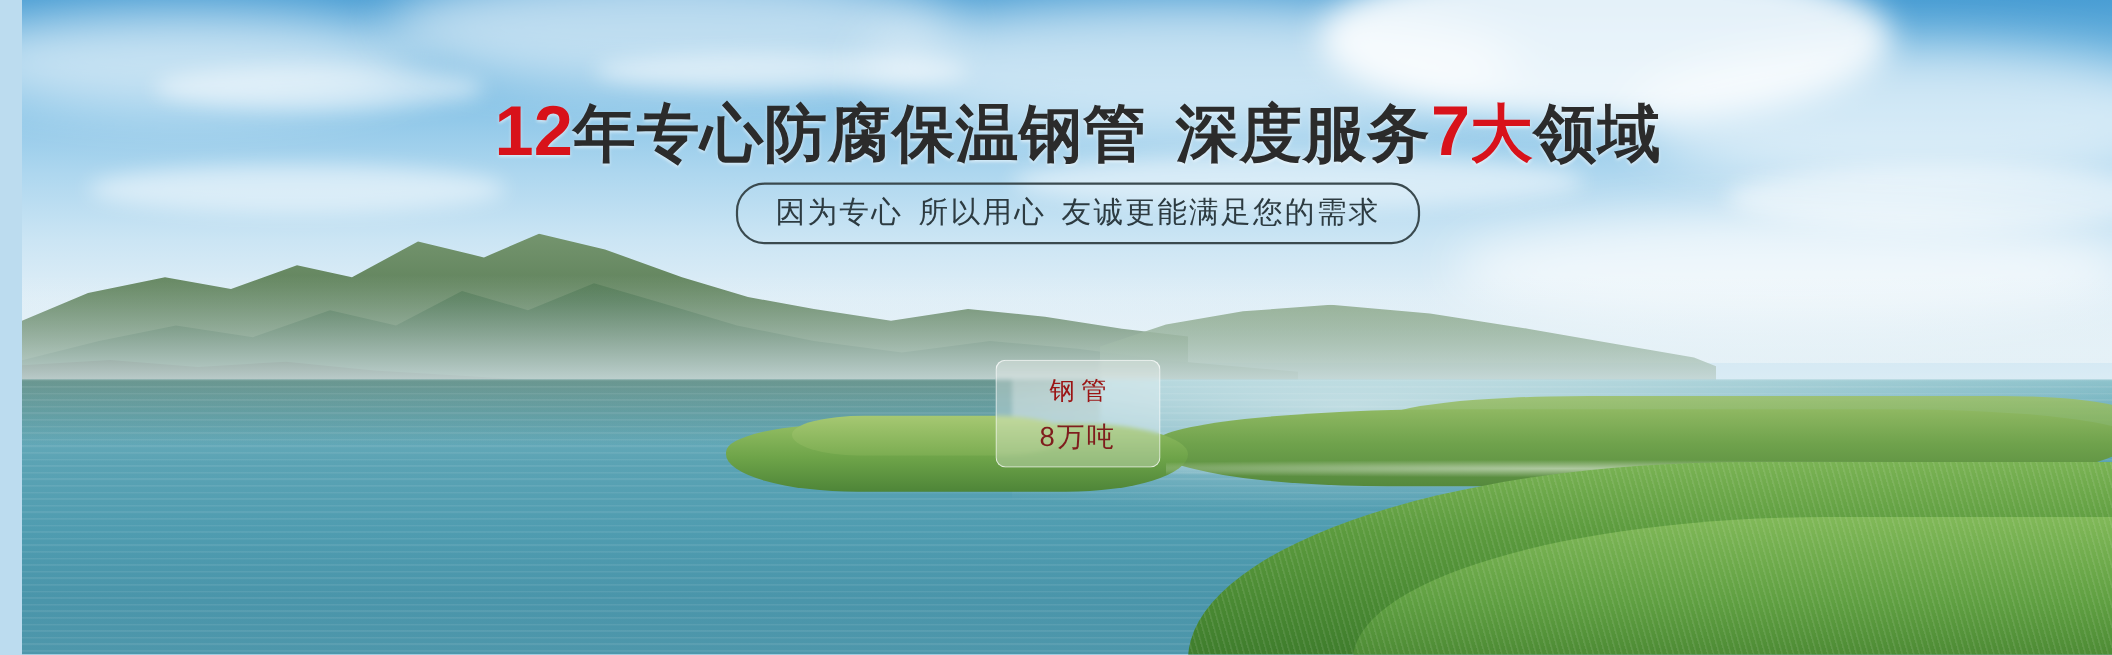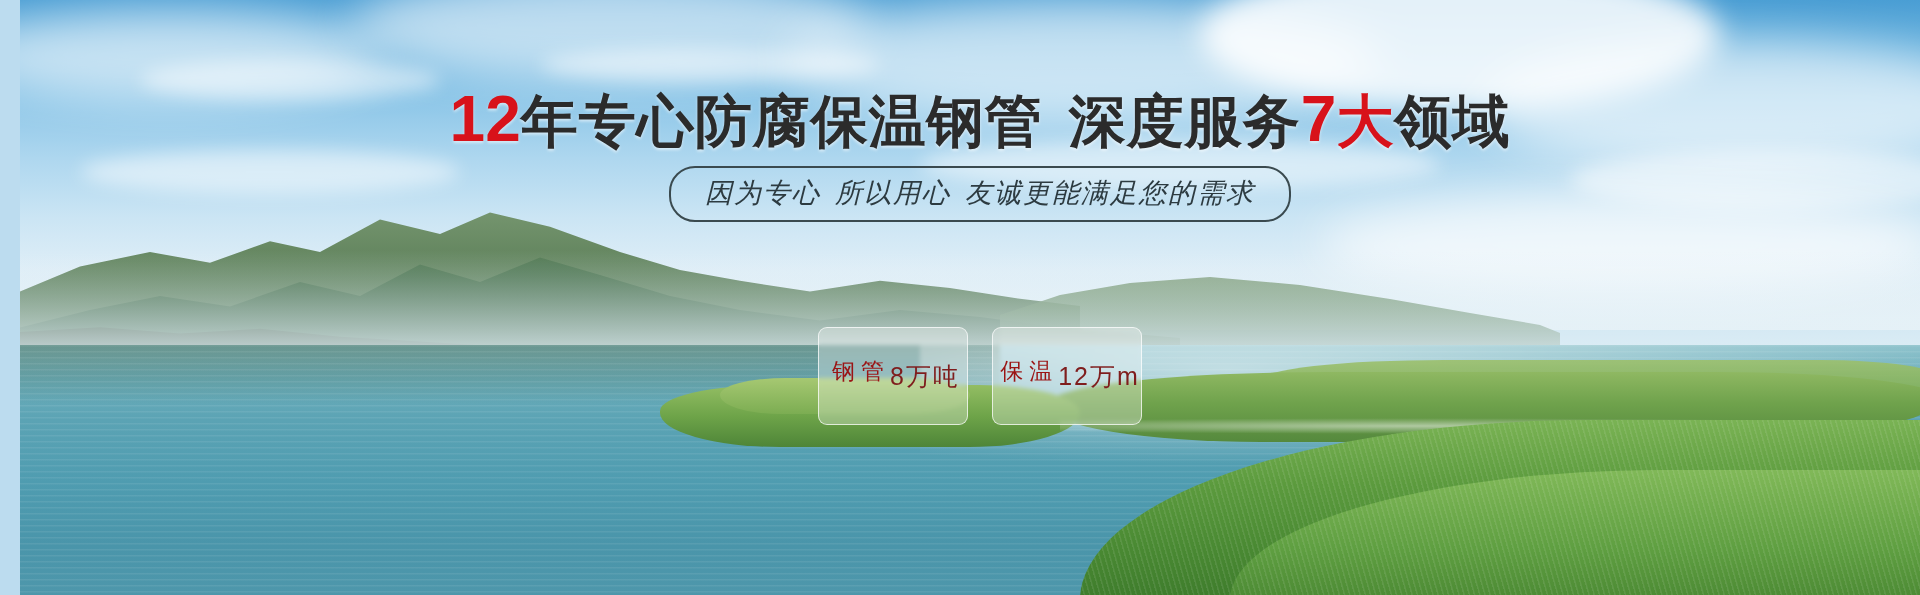--- a/index.html
+++ b/index.html
@@ -134,35 +134,34 @@
   .subtitle-wrap{
     position:absolute;top:166px;left:0;width:1920px;text-align:center;
   }
   .subtitle{
     display:inline-block;
     border:2px solid #3a4a4f;
     border-radius:26px;
     padding:7px 34px 9px 34px;
     font-size:27px;color:#2d3b41;letter-spacing:2px;
     white-space:nowrap;
-    font-style:italic;
   }
   .subtitle .sp{display:inline-block;width:14px;}
 
   .cards{
     position:absolute;top:327px;left:0;width:1920px;
     display:flex;justify-content:center;align-items:flex-start;gap:24px;
   }
   .card{
     width:150px;height:98px;
     background:rgba(255,255,255,.30);
     border:1px solid rgba(255,255,255,.72);
     border-radius:9px;
     backdrop-filter:blur(2px);
-    display:flex;flex-direction:row;align-items:center;justify-content:center;
+    display:flex;flex-direction:column;align-items:center;justify-content:center;
     box-sizing:border-box;
   }
   .card .c-title{
     font-size:23px;color:#9b1414;letter-spacing:6px;
     text-indent:6px;margin-bottom:9px;font-weight:normal;
   }
   .card .c-value{
     font-size:25px;color:#7f1d1d;letter-spacing:2px;white-space:nowrap;
   }
   .card .c-value sup{font-size:14px;vertical-align:super;letter-spacing:0;}
@@ -220,21 +219,17 @@
     </div>
 
     <div class="cards">
 
       <div class="card">
         <div class="c-title">钢管</div>
         <div class="c-value"><span>8万吨</span><sup></sup></div>
       </div>
 
 
-      <div class="card">
-        <div class="c-title">保温</div>
-        <div class="c-value"><span>12万m</span><sup></sup></div>
-      </div>
 
     </div>
 
   </div>
 </div>
 
 </body></html>

